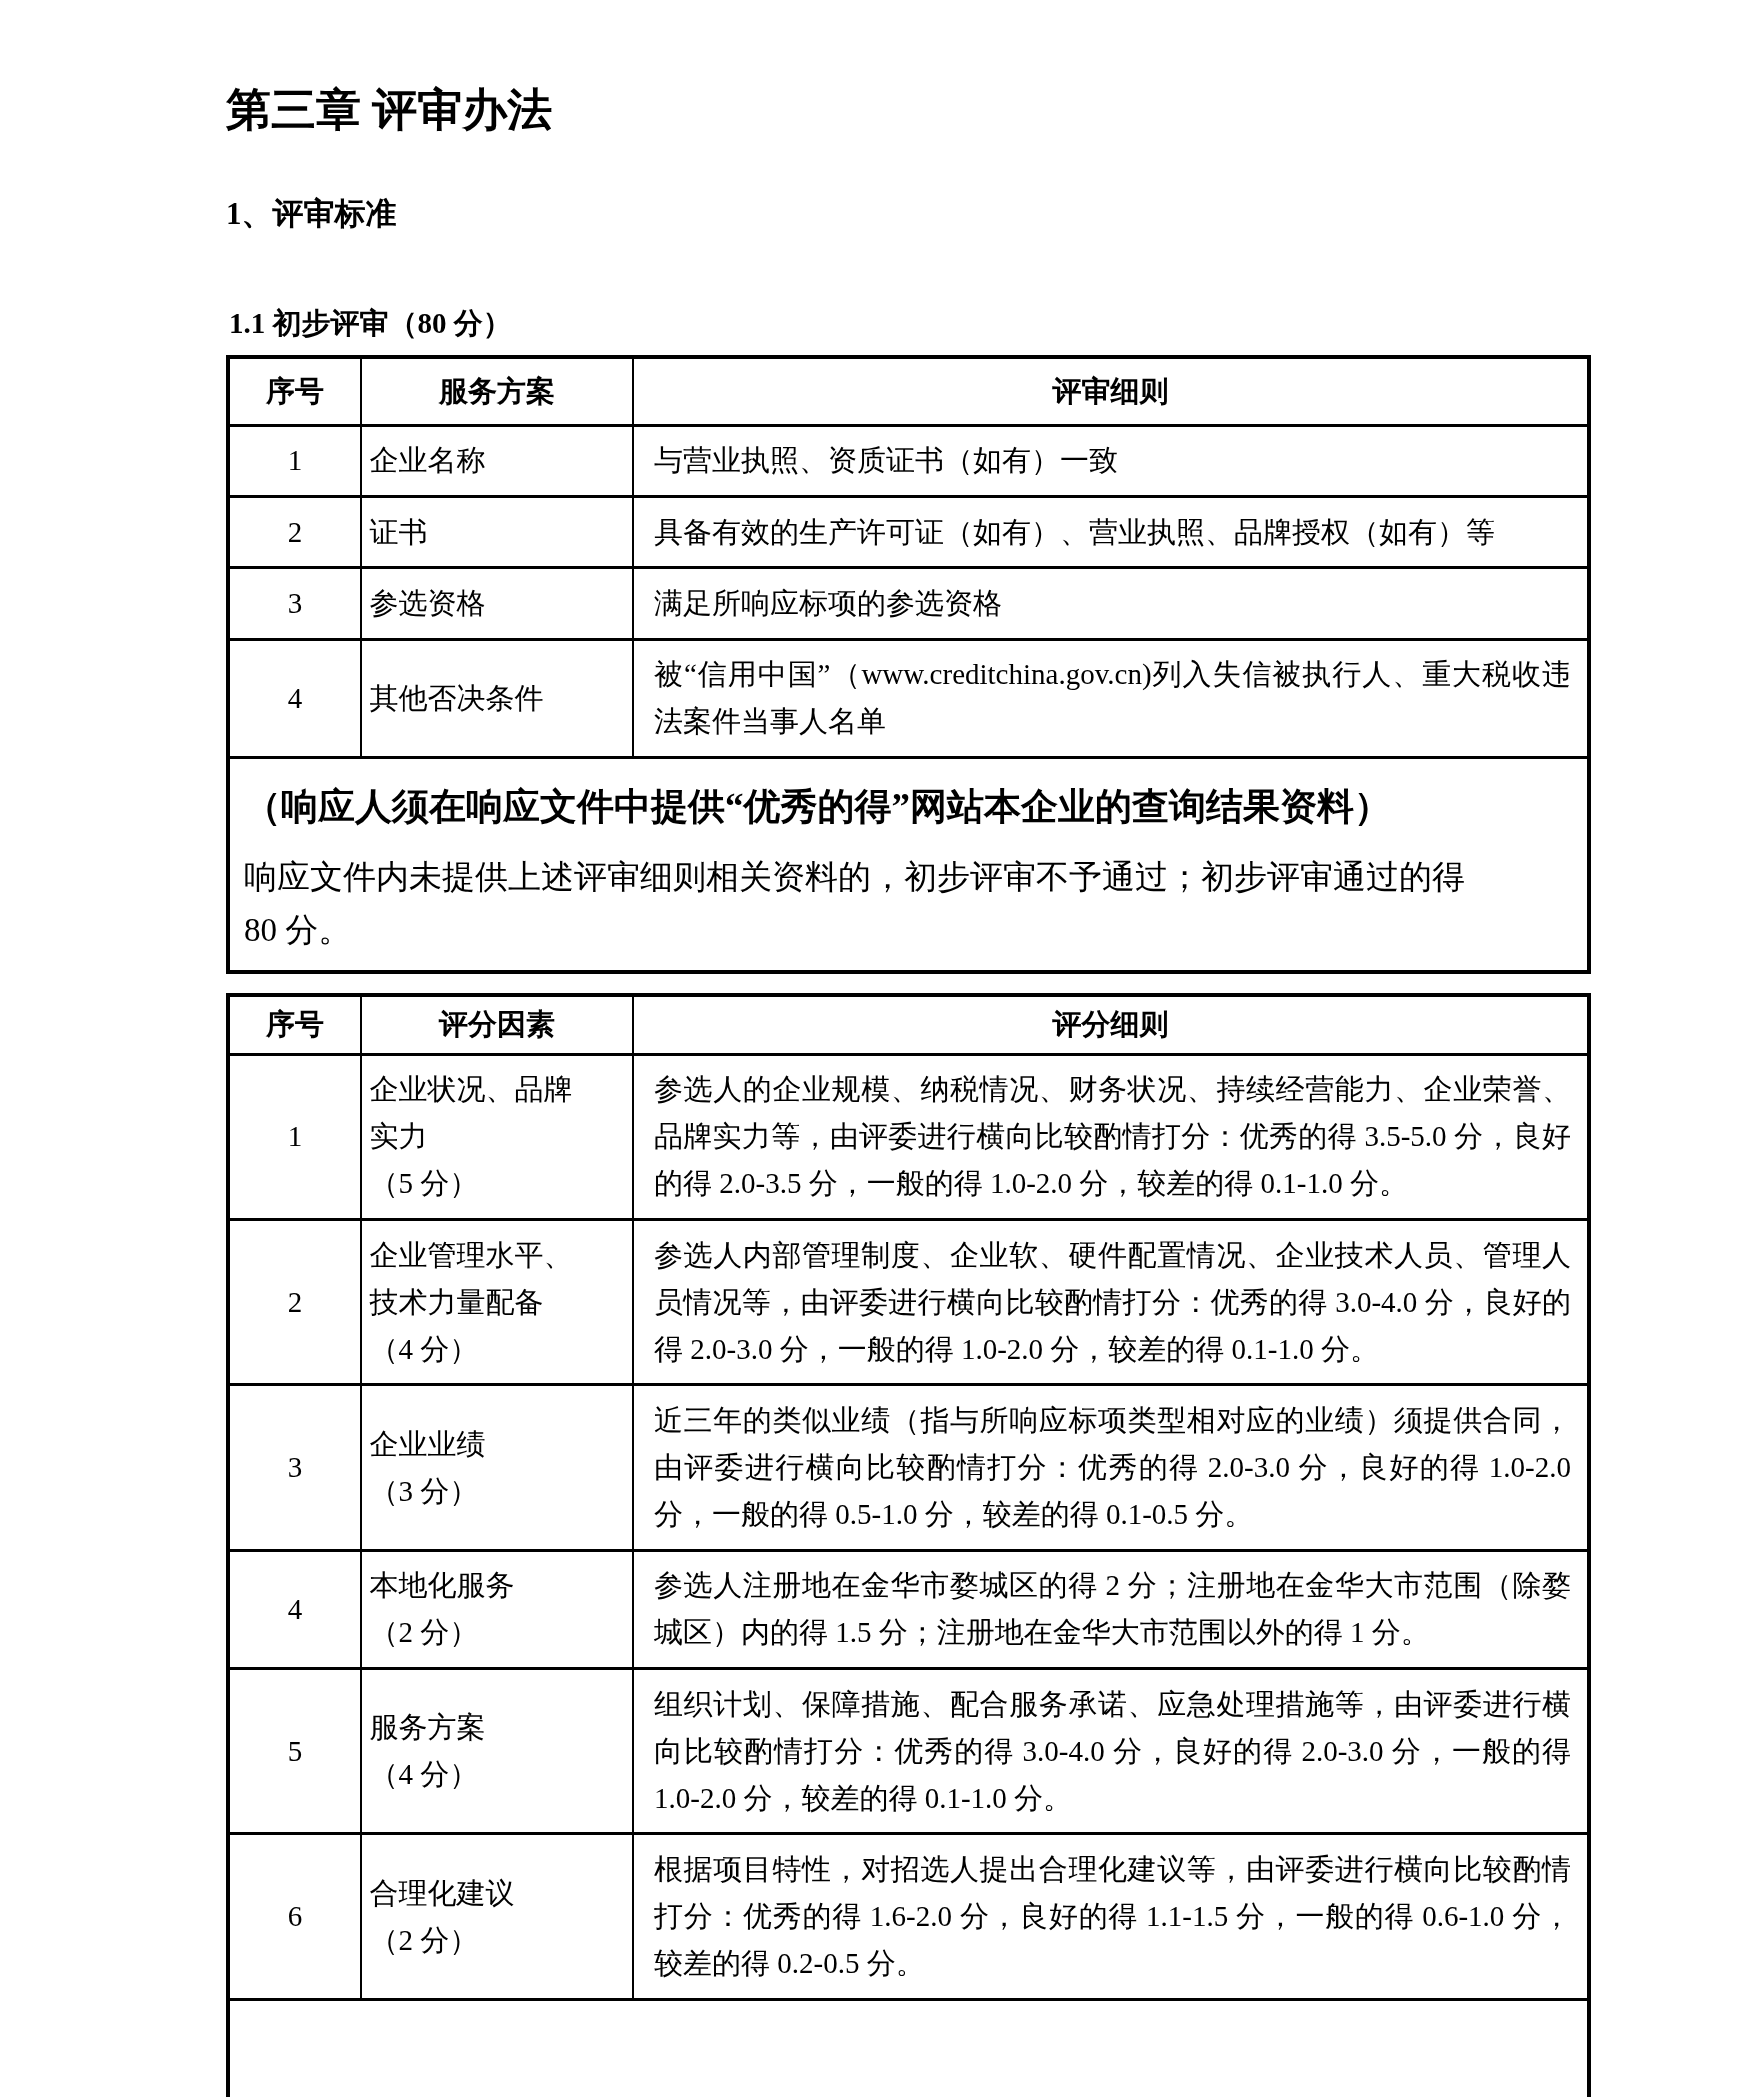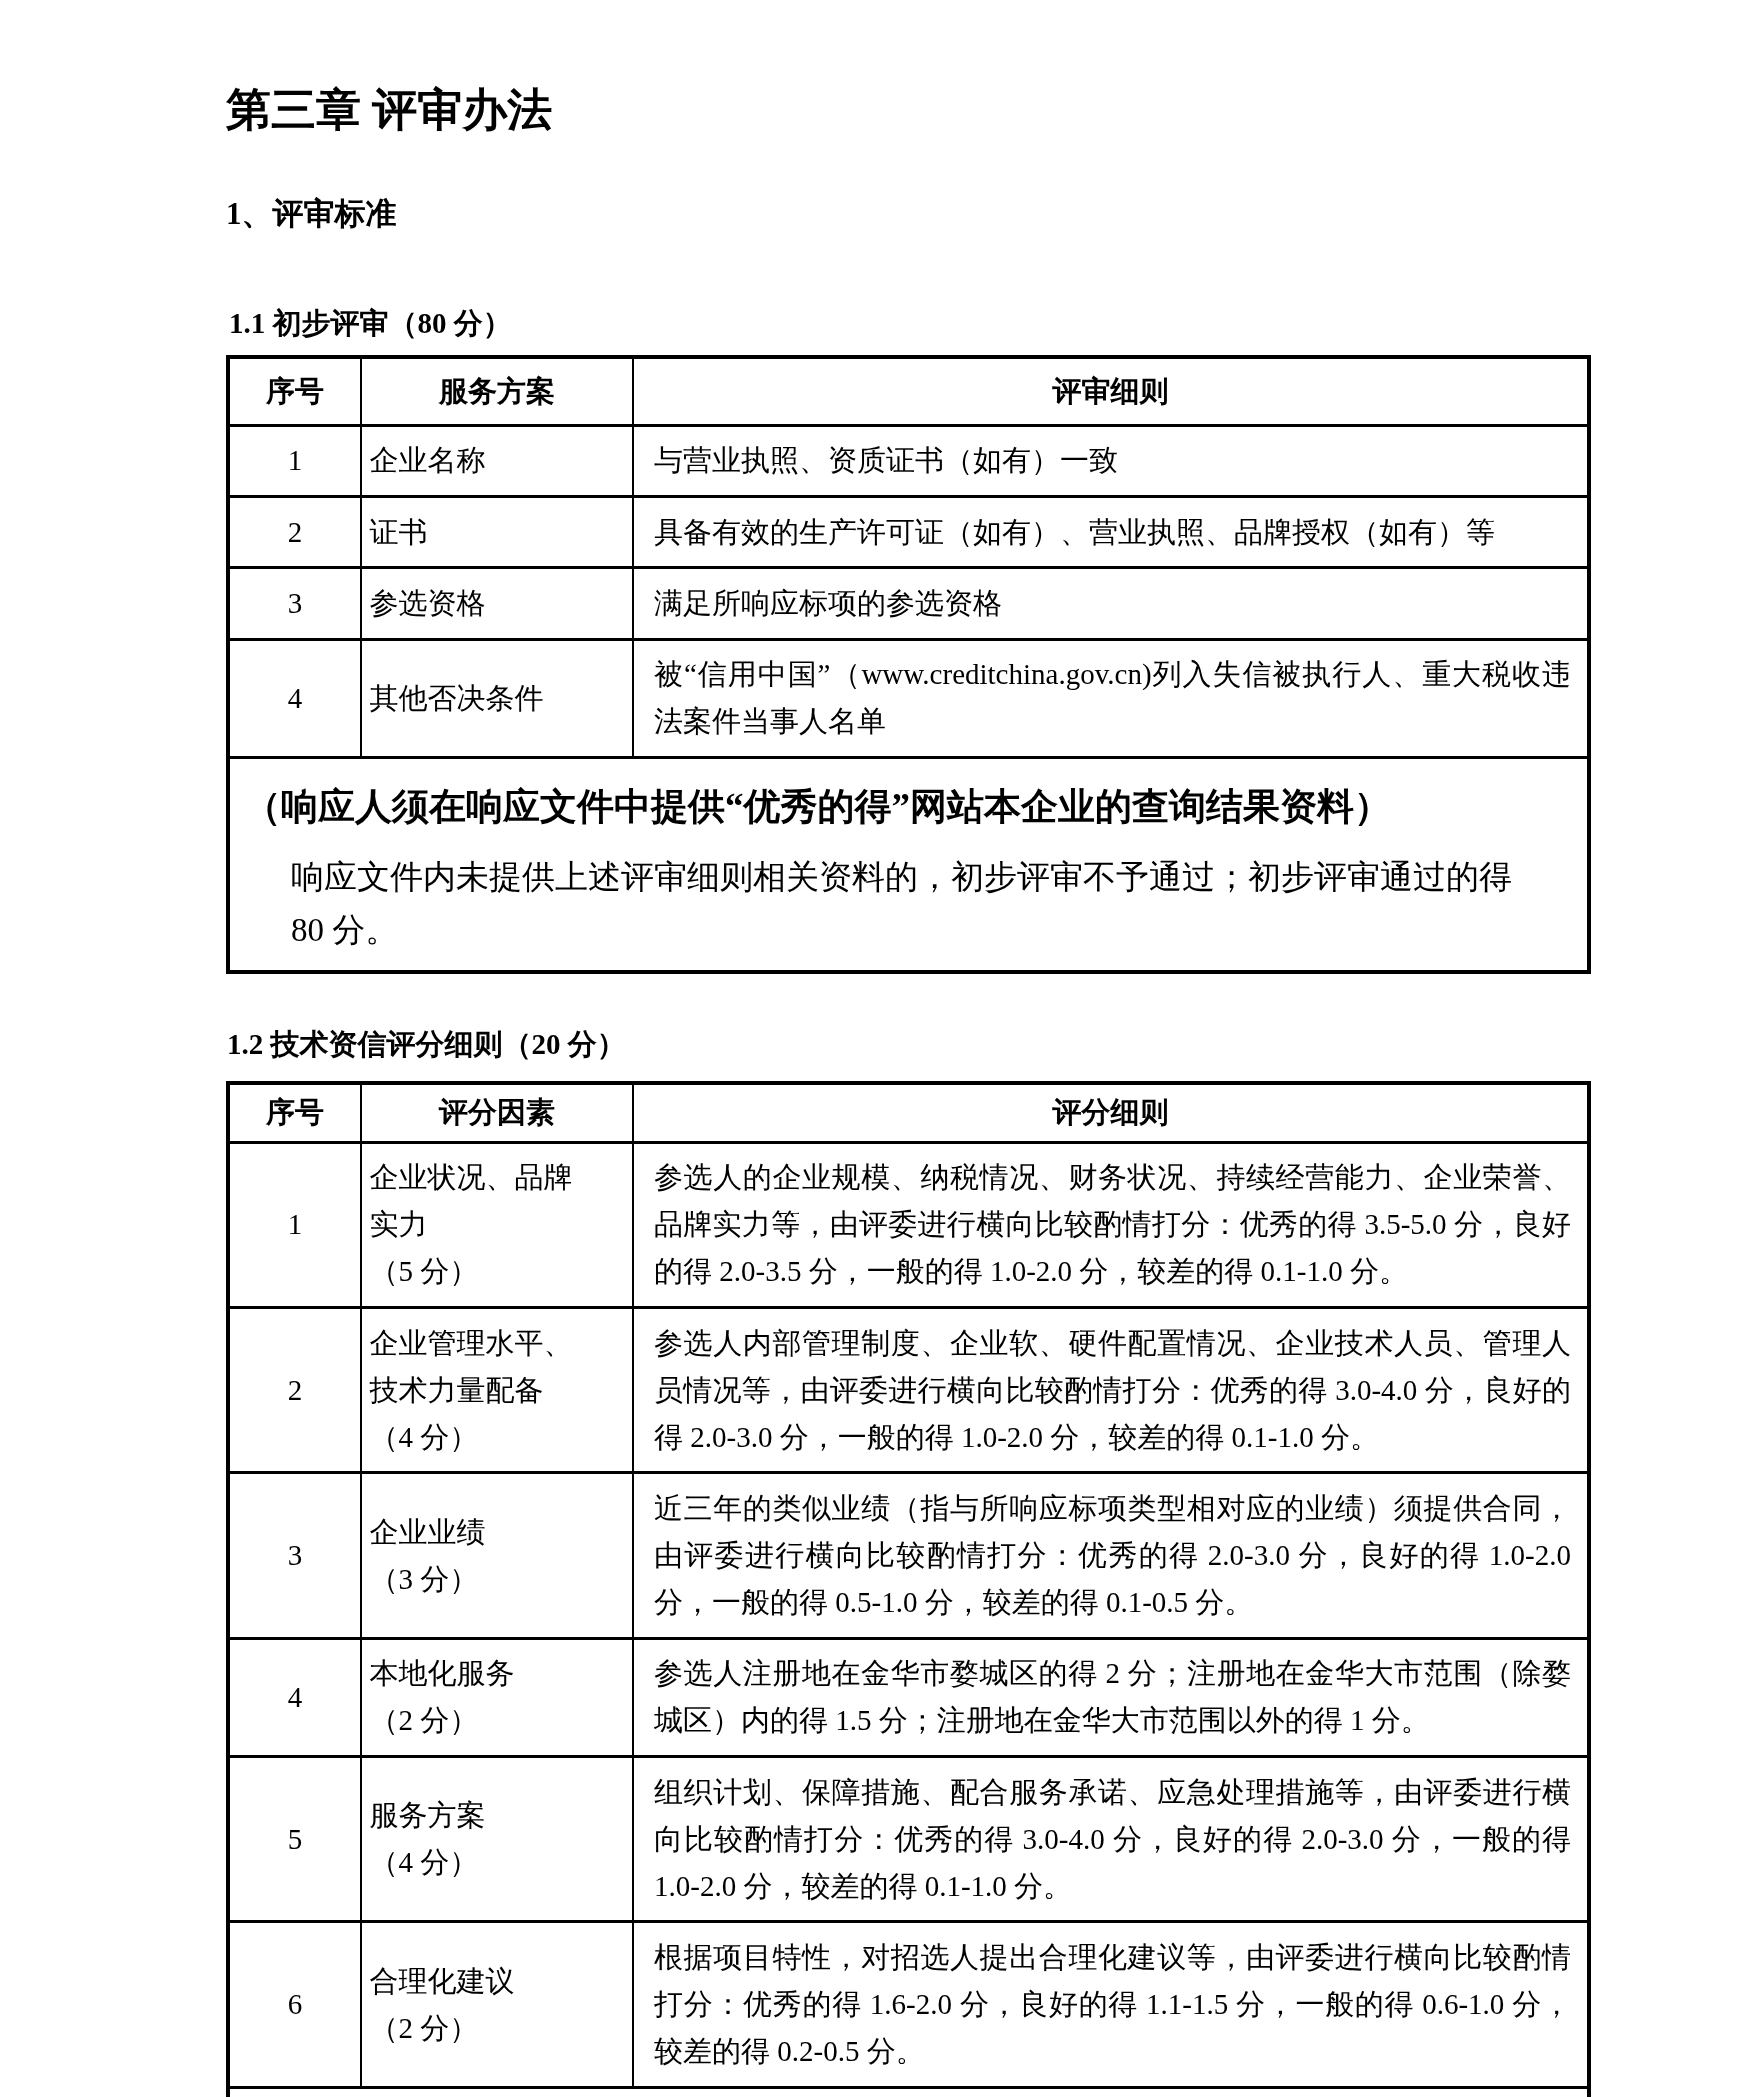--- a/index.html
+++ b/index.html
@@ -95,21 +95,20 @@
   .note-bold {
     font-size: 37px;
     font-weight: bold;
     line-height: 60px;
     margin: 4.3px 0 14px 0;
   }
   .note-text {
     font-size: 33px;
     line-height: 53px;
     white-space: pre-line;
-    margin-left: 47px;
   }
   td.footer-cell {
     padding: 15px 14px 10.7px 14px;
   }
 </style>
 </head>
 <body>
 
 <div class="page">
 
@@ -154,21 +153,20 @@
       <tr style="height:184px">
         <td class="note-cell" colspan="3">
           <div class="note-bold">（响应人须在响应文件中提供“优秀的得”网站本企业的查询结果资料）</div>
           <div class="note-text">响应文件内未提供上述评审细则相关资料的，初步评审不予通过；初步评审通过的得
 80 分。</div>
         </td>
       </tr>
     </tbody>
   </table>
 
-  <div class="h-sub2">1.2 技术资信评分细则（20 分）</div>
 
   <table class="doc-table" style="margin-top:19px">
     <colgroup>
       <col style="width:133px">
       <col style="width:272px">
       <col style="width:956px">
     </colgroup>
     <tbody>
       <tr style="height:59px">
         <th class="c-head">序号</th>

